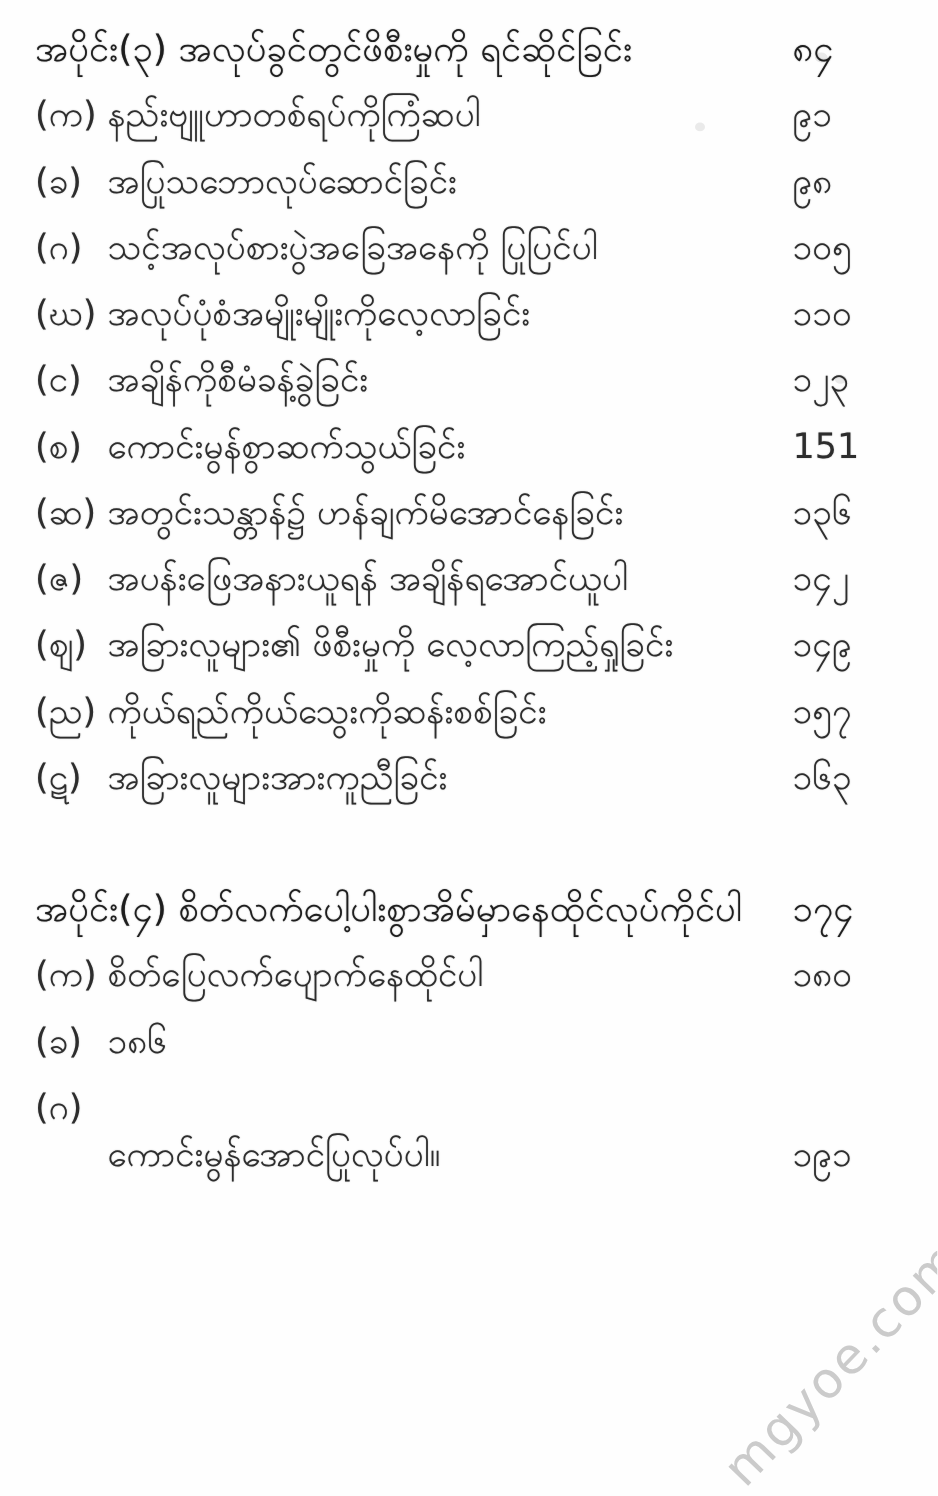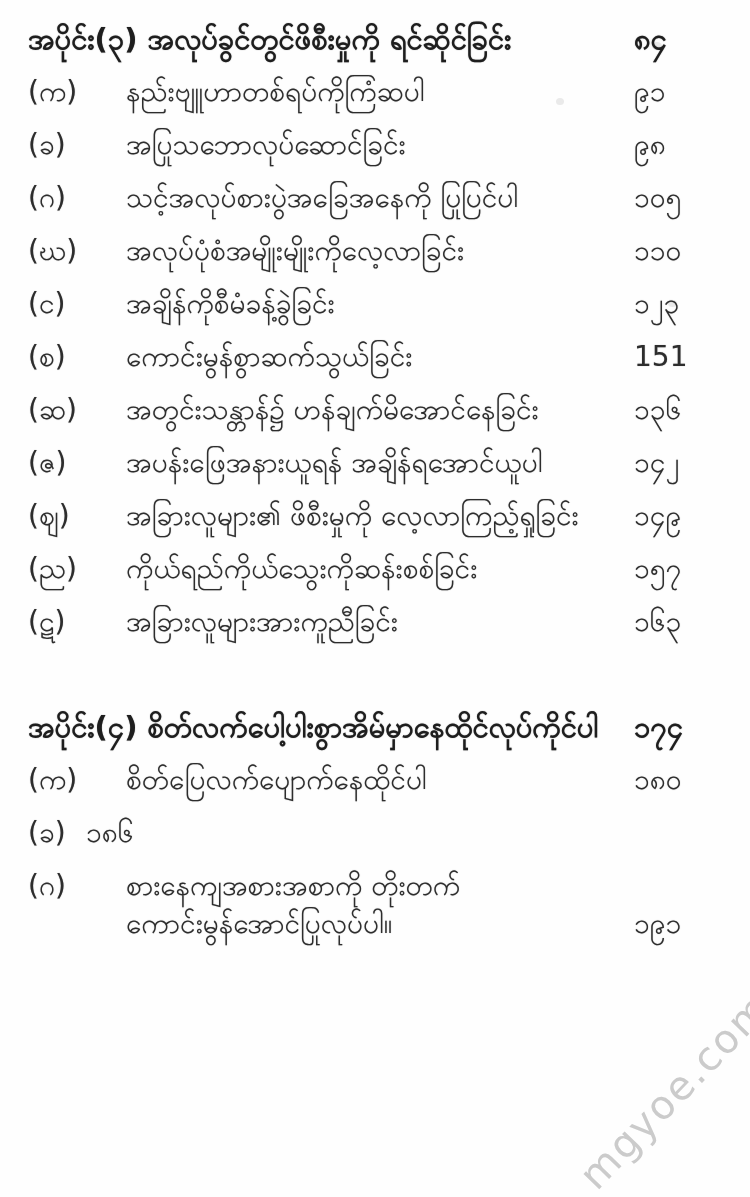--- a/index.html
+++ b/index.html
@@ -25,31 +25,31 @@
   .row {
     display: flex;
     align-items: flex-start;
     margin-bottom: 15px;
     font-size: 28px;
     line-height: 38px;
     color: #2d2d2d;
     text-shadow: 0 0 1px rgba(45,45,45,0.45);
   }
   .row.heading {
-    font-weight: bold;
+    font-weight: normal;
     font-size: 29px;
     color: #1e1e1e;
     text-shadow: 0 0 1px rgba(20,20,20,0.55);
   }
   .row.heading .title { flex: 1; }
   .marker {
     flex: none;
     width: 58px;
   }
-  .label { flex: 1; padding-right: 8px; margin-left: 40px; }
+  .label { flex: 1; padding-right: 8px; }
   .pagenum {
     flex: none;
     min-width: 80px;
     text-align: left;
     white-space: nowrap;
   }
   .row.multiline { align-items: flex-end; }
   .row.multiline .pagenum { align-self: flex-end; margin-top: 36px; }
   .section-gap { height: 52px; }
   .watermark {
@@ -152,21 +152,21 @@
       <span class="label">စိတ်ပြေလက်ပျောက်နေထိုင်ပါ</span>
       <span class="pagenum">၁၈၀</span>
     </div>
     <div class="row">
       <span class="marker">(ခ)</span>
       <span class="pagenum">၁၈၆</span>
     </div>
     <div class="row multiline">
       <span class="marker" style="align-self:flex-start;">(ဂ)</span>
       <span class="label">
-        <span>စားနေကျအစားအစာကို တိုးတက်</span><br>
+        <br>
         <span>ကောင်းမွန်အောင်ပြုလုပ်ပါ။</span>
       </span>
       <span class="pagenum">၁၉၁</span>
     </div>
 
   </div>
 
   <div class="speck s1"></div>
   <div class="speck s2"></div>
   <div class="speck s3"></div>

